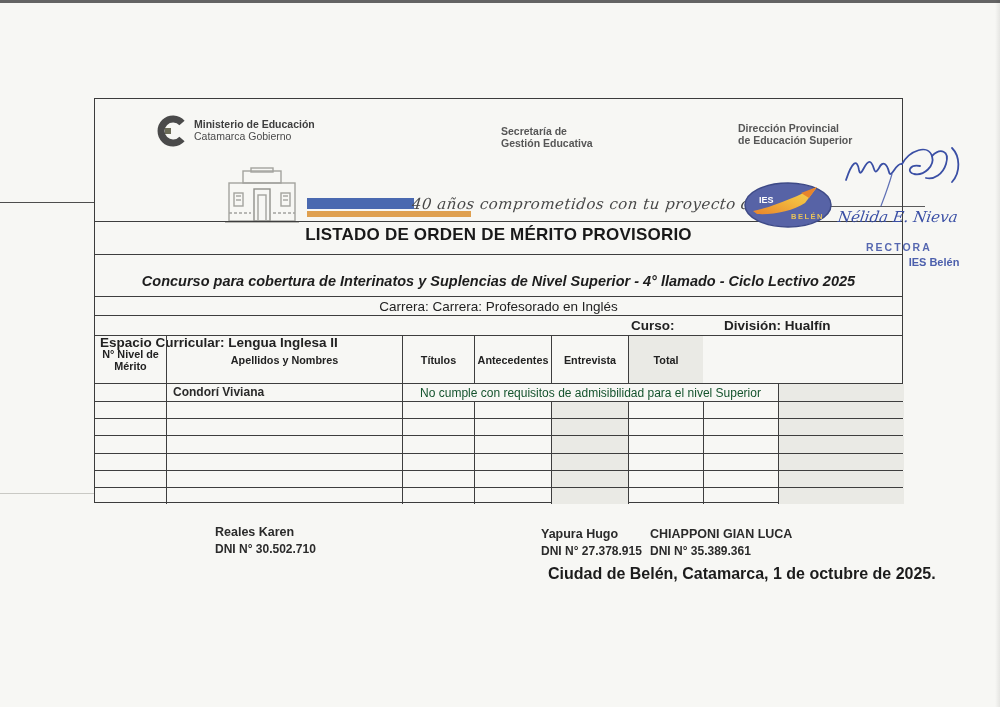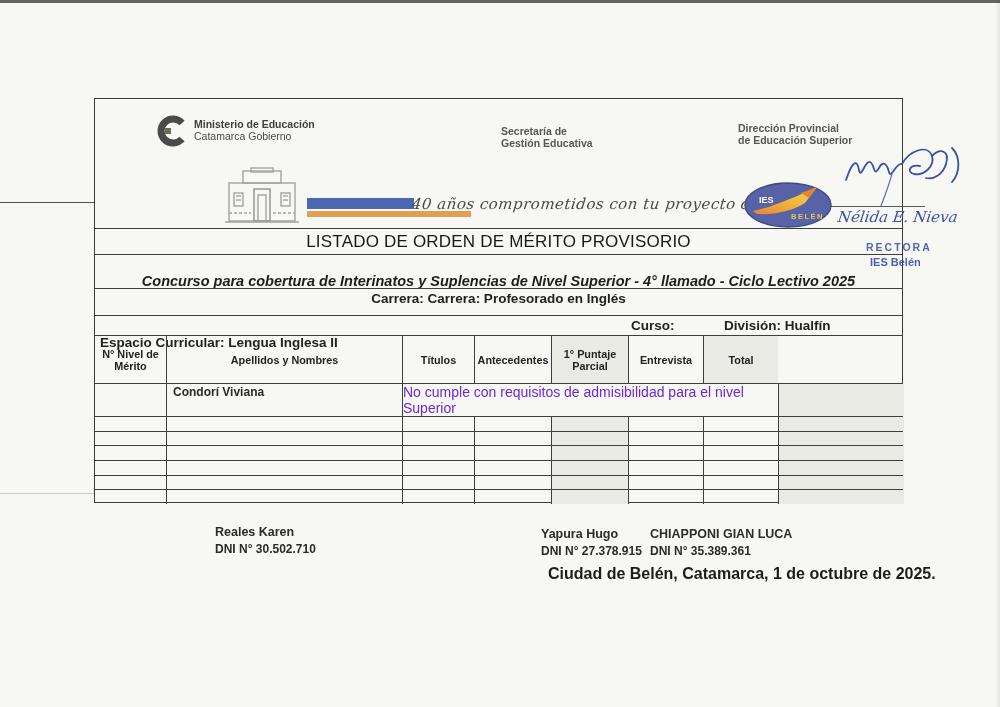--- a/index.html
+++ b/index.html
@@ -31,39 +31,39 @@
   .bar-orange{background:var(--accent-orange);height:6px;}
   .tagline{font-family:"DejaVu Serif", serif;font-style:italic;font-size:15px;color:#474747;letter-spacing:.5px;white-space:nowrap;transform:skewX(-6deg);}
 
   
   .sig-block{color:var(--sig-blue);z-index:6;}
   .sig-name{font-family:"DejaVu Serif", serif;font-style:italic;font-size:15px;white-space:nowrap;transform:skewX(-8deg);}
   .sig-role{font-size:10.5px;letter-spacing:2px;font-weight:bold;opacity:.85;}
   .sig-org{font-size:11px;font-weight:bold;opacity:.9;}
 
   
-  .title-row{top:129px;height:26px;display:flex;align-items:center;justify-content:center;font-size:17px;font-weight:normal;letter-spacing:.2px;color:#191919;}
+  .title-row{top:122px;height:26px;display:flex;align-items:center;justify-content:center;font-size:17px;font-weight:bold;letter-spacing:.2px;color:#191919;}
   .subtitle-row{top:155px;height:42px;display:flex;align-items:flex-end;justify-content:center;padding-bottom:7px;font-size:14.5px;font-weight:bold;font-style:italic;color:#1d1d1d;}
-  .carrera-row{top:189px;height:19px;display:flex;align-items:center;justify-content:center;font-size:13.5px;font-weight:bold;}
+  .carrera-row{top:197px;height:19px;display:flex;align-items:center;justify-content:center;font-size:13.5px;font-weight:normal;}
   .espacio-row{top:216px;height:20px;font-size:13.5px;font-weight:bold;}
   .espacio-row .esp{position:absolute;left:5px;top:19px;}
   .espacio-row .curso{position:absolute;left:536px;top:2px;}
   .espacio-row .division{position:absolute;left:629px;top:2px;}
 
   
   .thead{top:236px;height:48px;display:grid;grid-template-columns:71px 236px 72px 77px 77px 75px 75px 126px;}
   .thead .th{display:flex;align-items:center;justify-content:center;text-align:center;font-size:10.8px;font-weight:bold;line-height:12px;border-left:1.2px solid #3e3e3e;padding:1px 2px;box-sizing:border-box;}
   .thead .th:first-child{border-left:none;}
   .shaded{background:var(--cell-shade);}
   .tbody{top:284px;height:121px;border-top:none;display:flex;flex-direction:column;}
   .trow{display:grid;grid-template-columns:71px 236px 72px 77px 77px 75px 75px 126px;border-top:1.2px solid #3e3e3e;box-sizing:border-box;flex:1;}
   .trow .td{border-left:1.2px solid #3e3e3e;box-sizing:border-box;overflow:hidden;}
   .trow .td:first-child{border-left:none;}
   .trow .name{font-size:12px;font-weight:600;padding:1px 0 0 6px;color:#2a2a2a;}
-  .trow .note{grid-column:3 / span 5;display:flex;align-items:center;justify-content:center;font-size:14px;color:#6d28d9;border-left:1.2px solid #3e3e3e;}
+  .trow .note{grid-column:3 / span 5;display:flex;align-items:center;justify-content:center;font-size:12px;color:#14532d;border-left:1.2px solid #3e3e3e;text-align:right;}
   .data-row{flex:0 0 18px;}
 
   
   .signer{text-align:left;font-size:12.5px;font-weight:bold;color:#2b2b2b;line-height:17px;}
   .signer .dni{font-size:12px;}
   .placedate{font-size:16px;font-weight:bold;color:#1c1c1c;white-space:nowrap;}
 
   svg{display:block;}
 </style>
 </head>
@@ -153,21 +153,20 @@
     <span class="esp">Espacio Curricular: Lengua Inglesa II</span>
     <span class="curso">Curso:</span>
     <span class="division">División: Hualfín</span>
   </div>
 
   <div class="row thead">
     <div class="th">N° Nivel de Mérito</div>
     <div class="th">Apellidos y Nombres</div>
     <div class="th">Títulos</div>
     <div class="th">Antecedentes</div>
-    <div class="th shaded">1° Puntaje Parcial</div>
     <div class="th">Entrevista</div>
     <div class="th shaded">Total</div>
   </div>
 
   <div class="row tbody" id="tbody" style="border-top:none;">
     <div class="trow data-row">
       <div class="td"></div>
       <div class="td name">Condorí Viviana</div>
       <div class="td note">No cumple con requisitos de admisibilidad para el nivel Superior</div>
       <div class="td shaded"></div>
@@ -246,21 +245,21 @@
     <g fill="none" stroke="#3a4fa5" stroke-width="1.8" stroke-linecap="round">
       <path d="M6,42 C12,24 17,20 19,32 C21,42 25,22 30,24 C35,26 33,40 39,30 C43,22 47,26 49,34 C51,42 56,24 62,26"></path>
       <path d="M62,26 C70,12 88,6 92,18 C95,28 84,38 74,36 C66,34 70,26 80,28"></path>
       <path d="M92,18 C100,10 110,12 106,26 C103,36 94,42 86,40"></path>
       <path d="M112,10 C120,18 121,34 112,44"></path>
       <path d="M52,36 C48,50 44,60 41,68" stroke-width="1.2" opacity=".8"></path>
     </g>
   </svg>
   <div class="sig-name">Nélida E. Nieva</div>
   <div class="sig-role" style="margin:15px 0 0 28px;">RECTORA</div>
-  <div class="sig-org" style="margin:3px 0 0 32px;">IES Belén</div>
+  <div class="sig-org" style="margin:3px 0 0 32px;text-align:center;">IES Belén</div>
 </div>
 
 <div class="abs signer" style="left:215px;top:524px;width:160px;">
   <div>Reales Karen</div>
   <div class="dni">DNI N° 30.502.710</div>
 </div>
 <div class="abs signer" style="left:541px;top:526px;width:160px;">
   <div>Yapura Hugo</div>
   <div class="dni">DNI N° 27.378.915</div>
 </div>

